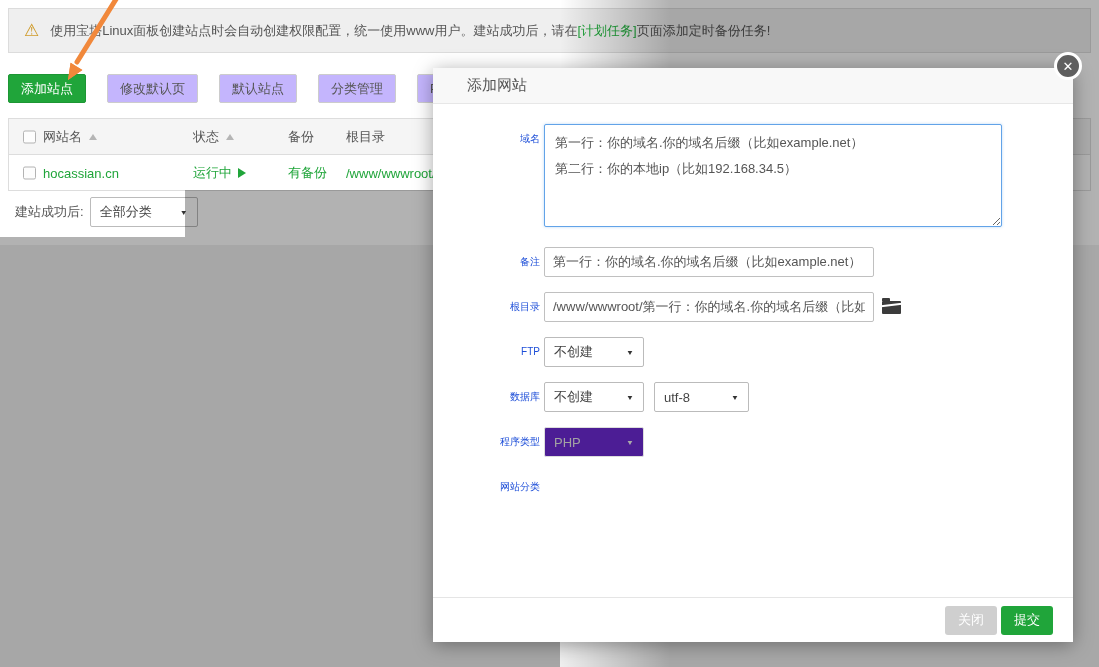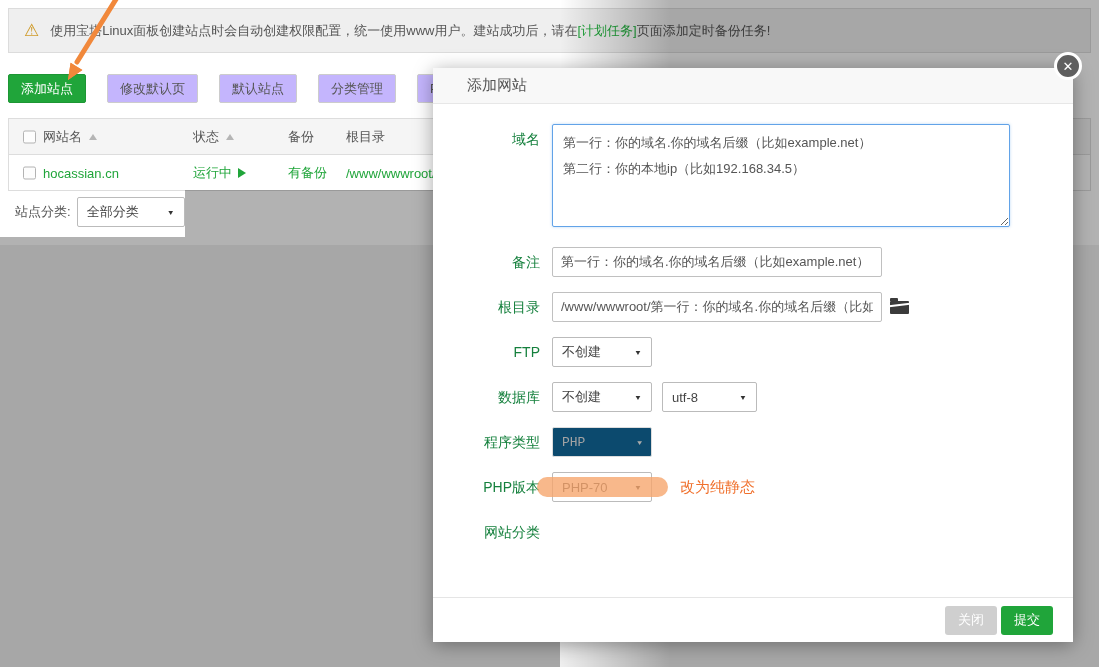--- a/index.html
+++ b/index.html
@@ -48,21 +48,21 @@
           border-left:8px solid #20a53a; vertical-align:-1px; }
 
   .filter-row { position:absolute; left:8px; top:197px; display:flex; align-items:center; }
   .filter-label { font-size:13px; color:#555; margin:0 6px 0 7px; }
   .fake-select {
     height:30px; background:#fff; border:1px solid #bbb; border-radius:2px;
     display:inline-flex; align-items:center; justify-content:space-between;
     padding:0 9px; font-size:13px; color:#444; cursor:pointer;
   }
   .fake-select .arr { font-size:8px; color:#333; margin-left:8px; transform:scaleY(.85); }
-  .fake-select.disabled { background:#0c4a6e; border-color:#ddd; color:#a3a3a3; cursor:default;font-family:Liberation Mono, monospace; }
+  .fake-select.disabled { background:#4c1d95; border-color:#ddd; color:#a3a3a3; cursor:default; }
   .fake-select.disabled .arr { color:#aaa; }
 
   
   .dim { position:absolute; z-index:10; pointer-events:none; }
   .dim-a { left:560px; top:0; width:539px; height:667px;
            background:linear-gradient(to right, rgba(0,0,0,0) 0px, rgba(0,0,0,.30) 110px, rgba(0,0,0,.30)); }
   .dim-b { left:185px; top:190px; width:375px; height:477px; background:rgba(0,0,0,.30); }
   .dim-c { left:0; top:237px; width:185px; height:430px; background:rgba(0,0,0,.30); }
 
   
@@ -70,21 +70,21 @@
     position:absolute; left:433px; top:68px; width:640px; height:574px;
     background:#fff; z-index:20; box-shadow:0 3px 18px rgba(0,0,0,.35);
   }
   .modal-title {
     height:36px; background:#f8f8f8; border-bottom:1px solid #e7e7e7;
     display:flex; align-items:center; padding-left:34px; font-size:15px; color:#555;
   }
   .modal-body { padding-top:20px; }
   .frow { display:flex; align-items:center; margin-bottom:15px; }
   .frow.top { align-items:flex-start; margin-bottom:20px; }
-  .flabel { width:107px; text-align:right; margin-right:12px; font-size:14px; color:#15803d;
+  .flabel { width:107px; text-align:right; margin-right:4px; font-size:10px; color:#1d4ed8;
             line-height:30px; flex:none; }
   .domain-area {
     width:458px; height:103px; border:1px solid #62a3e8; border-radius:2px;
     padding:5px 10px; font-family:"Liberation Sans","DejaVu Sans",sans-serif;
     font-size:13px; line-height:26px; color:#555; resize:both; outline:none;
     box-shadow:0 0 3px rgba(98,163,232,.45);
   }
   .tinput {
     width:330px; height:30px; border:1px solid #c0c0c0; border-radius:2px;
     padding:0 8px; font-size:13px; color:#555; outline:none;
@@ -157,21 +157,21 @@
     <div class="t-row">
       <span class="cb"></span>
       <a class="cell green" href="#" style="left:34px; text-decoration:none;">hocassian.cn</a>
       <span class="cell green" style="left:184px;"><span>运行中</span><span class="play"></span></span>
       <span class="cell green" style="left:279px;">有备份</span>
       <span class="cell green" style="left:337px;">/www/wwwroot/hocassian.cn</span>
     </div>
   </div>
 
   <div class="filter-row">
-    <span class="filter-label">站点分类:</span>
+    <span class="filter-label">建站成功后:</span>
     <span class="fake-select" style="width:108px;">
       <span>全部分类</span>
         <span class="arr">▼</span>
     </span>
   </div>
 
   <div class="dim dim-a"></div>
   <div class="dim dim-b"></div>
   <div class="dim dim-c"></div>
 
@@ -219,31 +219,20 @@
       </div>
 
       <div class="frow">
         <span class="flabel">程序类型</span>
         <span class="fake-select w100 disabled">
           <span>PHP</span>
             <span class="arr">▼</span>
         </span>
       </div>
 
-      <div class="frow">
-        <span class="flabel">PHP版本</span>
-        <span class="php-wrap">
-          <span class="php-highlight"></span>
-          <span class="fake-select w100">
-            <span>PHP-70</span>
-              <span class="arr">▼</span>
-          </span>
-          <span class="php-note">改为纯静态</span>
-        </span>
-      </div>
 
       <div class="frow">
         <span class="flabel">网站分类</span>
       </div>
 
     </div>
 
     <div class="modal-footer">
       <button class="fbtn gray">关闭</button>
       <button class="fbtn green">提交</button>

